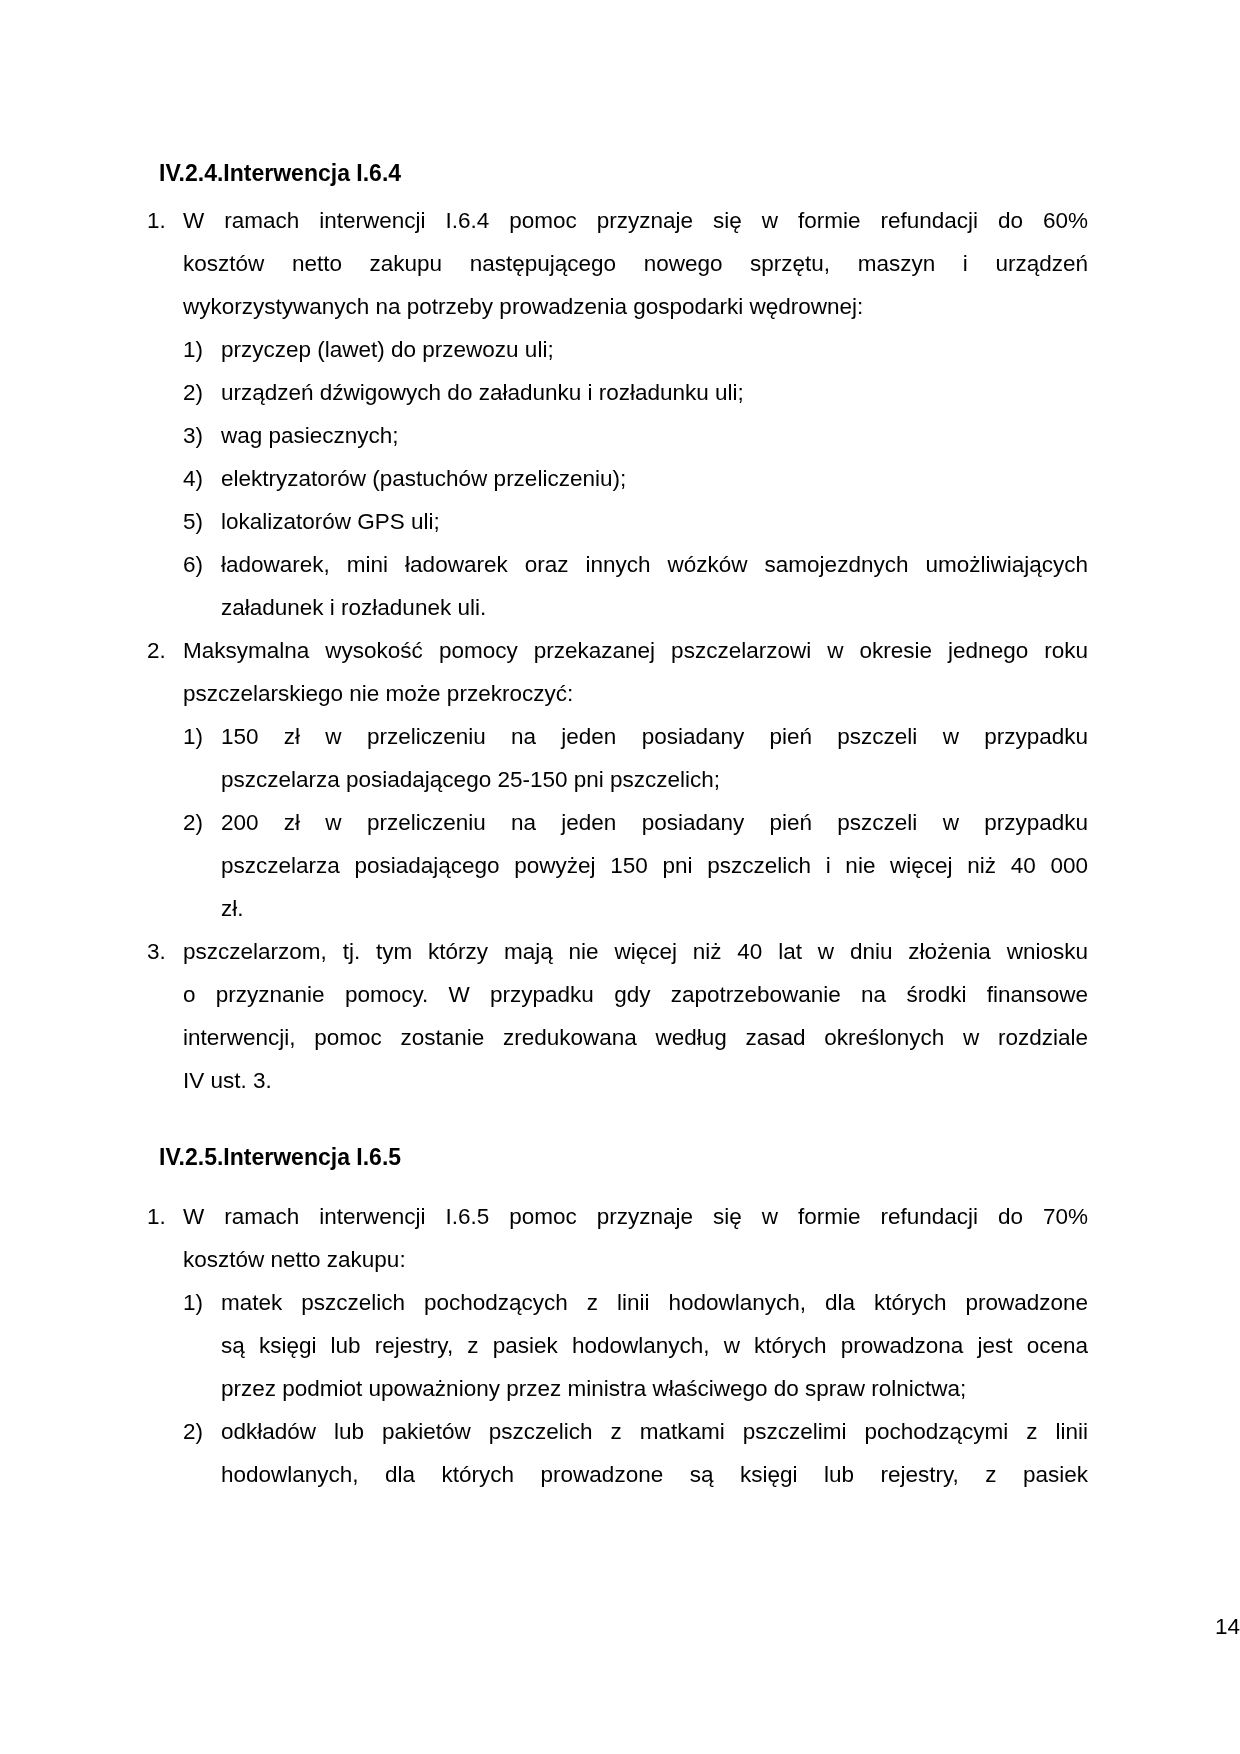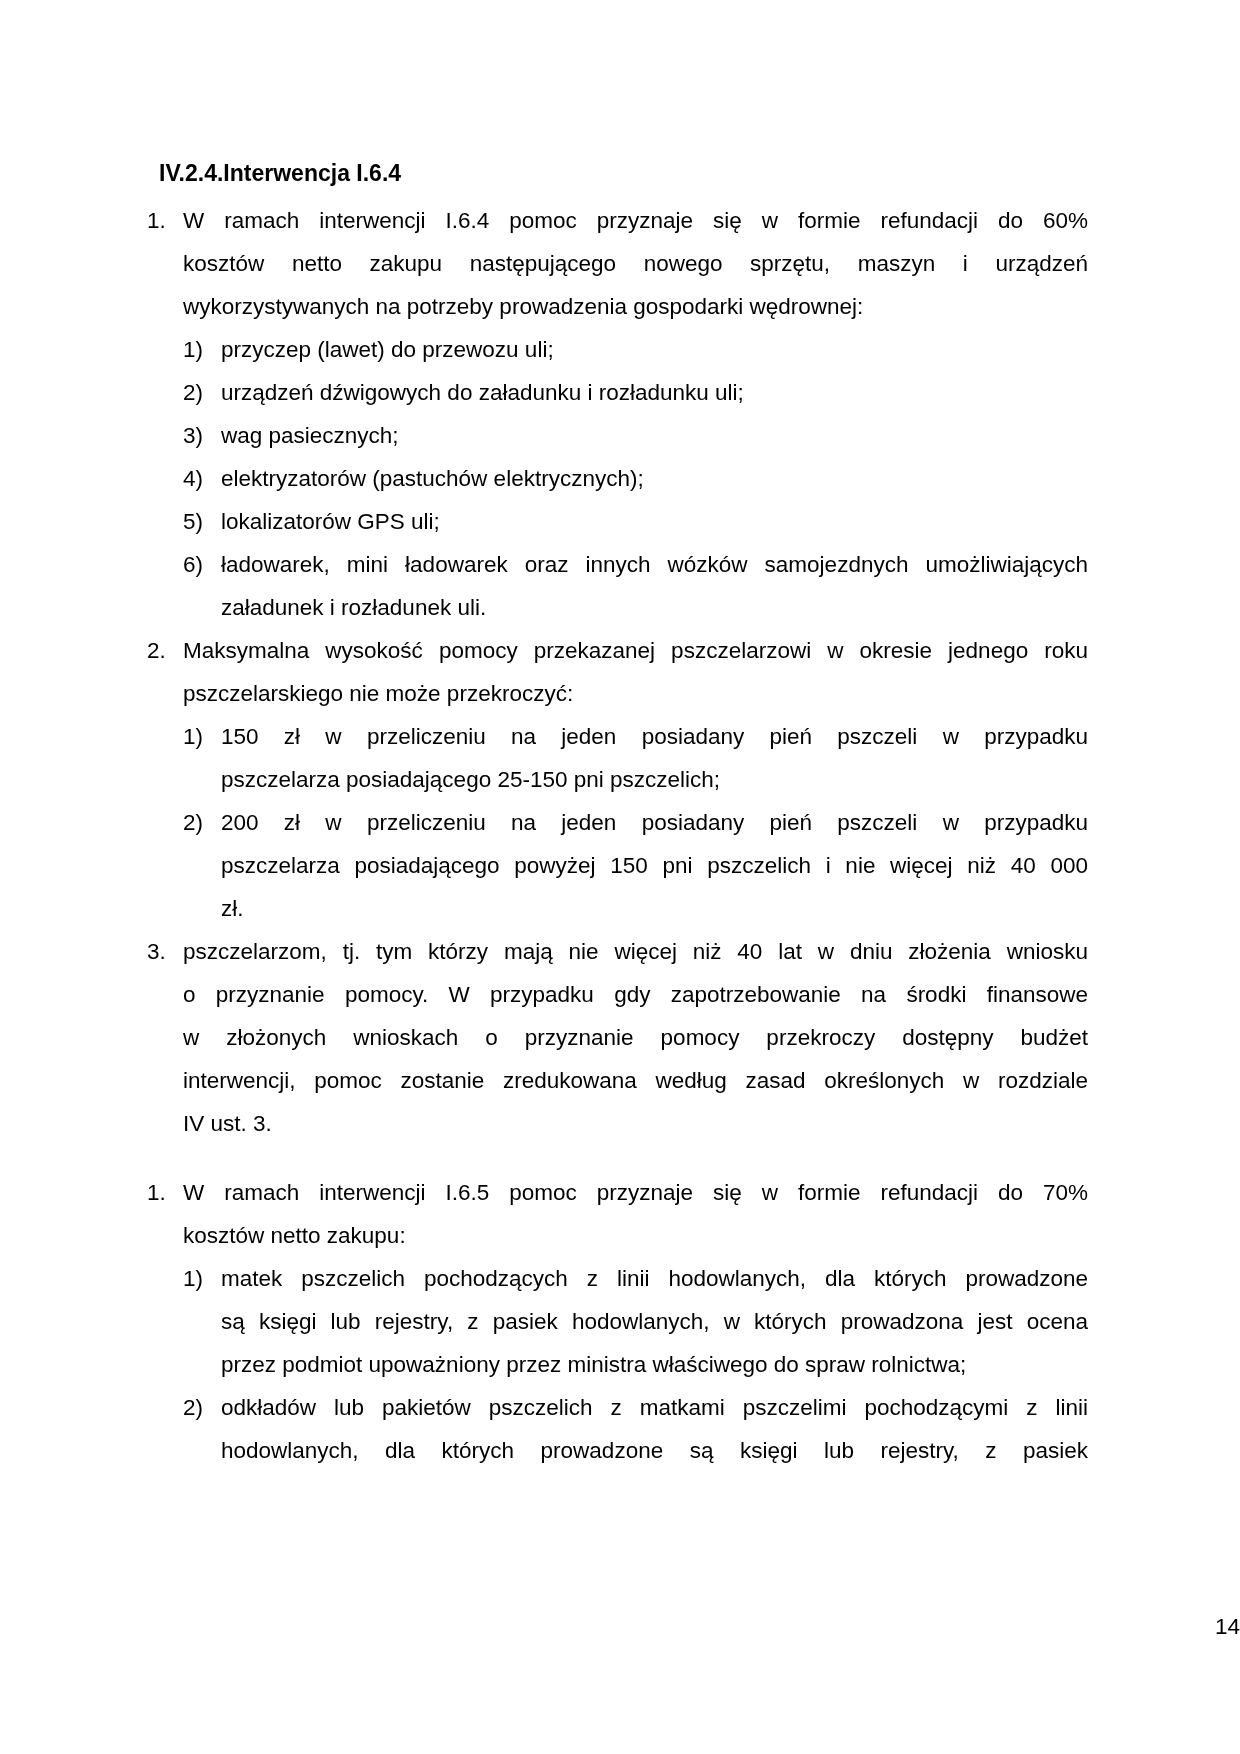--- a/index.html
+++ b/index.html
@@ -58,21 +58,21 @@
       </div>
       <div class="item">
         <span class="num2">3)</span>
         <div class="body1">
             <div>wag pasiecznych;</div>
           </div>
       </div>
       <div class="item">
         <span class="num2">4)</span>
         <div class="body1">
-            <div>elektryzatorów (pastuchów elektrycznych);</div>
+            <div>elektryzatorów (pastuchów przeliczeniu);</div>
           </div>
       </div>
       <div class="item">
         <span class="num2">5)</span>
         <div class="body1">
             <div>lokalizatorów GPS uli;</div>
           </div>
       </div>
       <div class="item">
         <span class="num2">6)</span>
@@ -110,29 +110,29 @@
       </div>
     </div>
   </div>
 
   <div class="para">
     <div class="item">
       <span class="num1">3.</span>
       <div class="body1">
         <div class="just-full">pszczelarzom, tj. tym którzy mają nie więcej niż 40 lat w dniu złożenia wniosku</div>
         <div class="just-full">o przyznanie pomocy. W przypadku gdy zapotrzebowanie na środki finansowe</div>
-        <div class="just-full">w złożonych wnioskach o przyznanie pomocy przekroczy dostępny budżet</div>
         <div class="just-full">interwencji, pomoc zostanie zredukowana według zasad określonych w rozdziale</div>
         <div>IV ust. 3.</div>
       </div>
     </div>
   </div>
 
   <div class="section-gap"></div>
 
+  <div class="heading">IV.2.5.Interwencja I.6.5</div>
   <div style="height:4px"></div>
 
   <div class="para">
     <div class="item">
       <span class="num1">1.</span>
       <div class="body1">
         <div class="just-full">W ramach interwencji I.6.5 pomoc przyznaje się w formie refundacji do 70%</div>
         <div>kosztów netto zakupu:</div>
       </div>
     </div>

